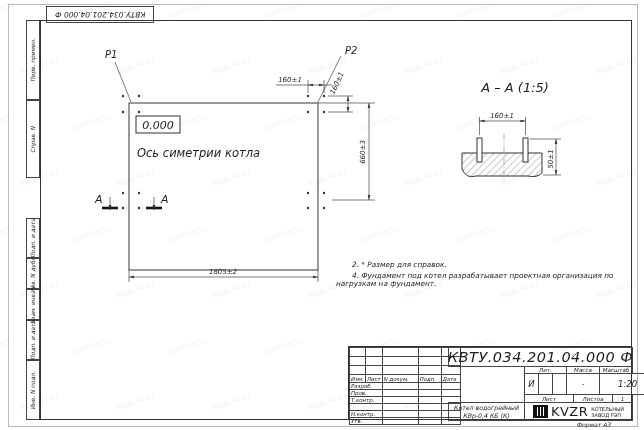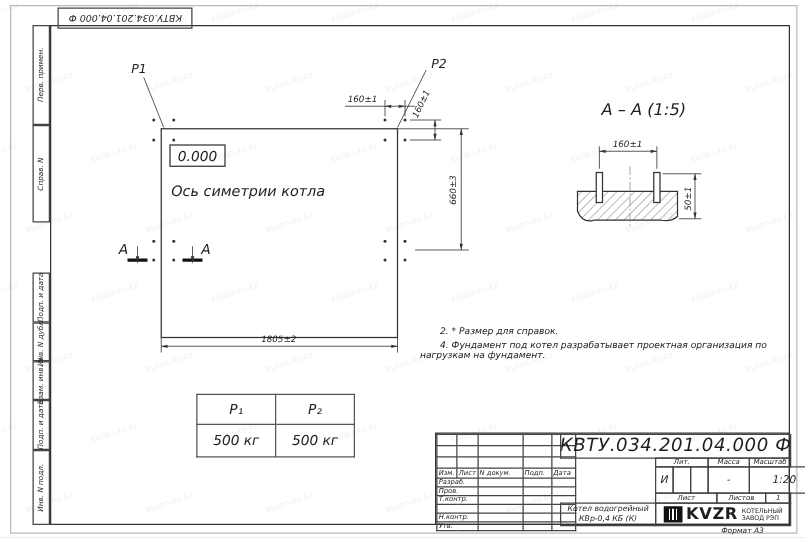--- a/index.html
+++ b/index.html
@@ -41,21 +41,21 @@
                 padding:0 1px;white-space:nowrap;overflow:hidden;}
   .doc-num{font-size:14.5px;font-style:italic;letter-spacing:.5px;white-space:nowrap;}
   .tb-title{flex-direction:column;font-size:9.5px;font-style:italic;line-height:1.2;}
   .tb-small{flex-direction:column;font-size:6.2px;font-style:italic;line-height:1.25;}
   .tb-lbl{font-size:5.6px;font-style:italic;}
   .tb-val{font-size:8.5px;font-style:italic;}
   #logo-cell{gap:3px;}
   #logo-mark{width:15px;height:13px;background:#111;
      background-image:repeating-linear-gradient(90deg,#111 0 1px,#fff 1px 2px,#111 2px 3px);
      background-size:9px 9px;background-position:3px 2px;background-repeat:no-repeat;}
-  #logo-word{font-size:13px;font-weight:bold;letter-spacing:.5px;font-family:"DejaVu Sans",sans-serif;}
+  #logo-word{font-size:13px;font-weight:normal;letter-spacing:.5px;font-family:"DejaVu Sans",sans-serif;}
   #logo-caption{font-size:5px;line-height:1.2;text-align:left;}
   #format-note{left:556px;top:421px;width:76px;text-align:center;font-size:6px;font-style:italic;}
   
   svg text{font-family:"DejaVu Sans",sans-serif;font-style:italic;fill:#1e1e1e;}
   svg .ln{stroke:#333;stroke-width:1;fill:none;}
   svg .thin{stroke:#444;stroke-width:.7;fill:none;}
   svg .thick{stroke:#111;stroke-width:2.6;fill:none;}
   svg .ar{fill:#333;stroke:none;}
 </style>
 </head>
@@ -262,32 +262,20 @@
     <g>
       <line x1="100" y1="64" x2="131" y2="64" class="thin"></line>
       <line x1="113" y1="100" x2="131" y2="100" class="thin"></line>
       <line x1="126" y1="64" x2="126" y2="100" class="thin"></line>
       <polygon class="ar" points="126,64 124.7,69 127.3,69"></polygon>
       <polygon class="ar" points="126,100 124.7,95 127.3,95"></polygon>
       <text font-size="7" text-anchor="middle" transform="translate(122.5,84) rotate(-90)">50±1</text>
     </g>
   </svg>
 
-  <table id="load-table" class="abs">
-    <tbody>
-        <tr>
-      <td class="hd">P₁</td>
-      <td class="hd">P₂</td>
-    </tr>
-    <tr>
-      <td class="vl">500 кг</td>
-      <td class="vl">500 кг</td>
-    </tr>
-  </tbody>
-    </table>
 
   <div id="notes" class="abs">
     <p>2. * Размер для справок.</p>
     <p>4. Фундамент под котел разрабатывает проектная организация по нагрузкам на фундамент.</p>
   </div>
 
   <div id="tb" class="abs">
 
     <table id="rev-table">
       <tbody>

